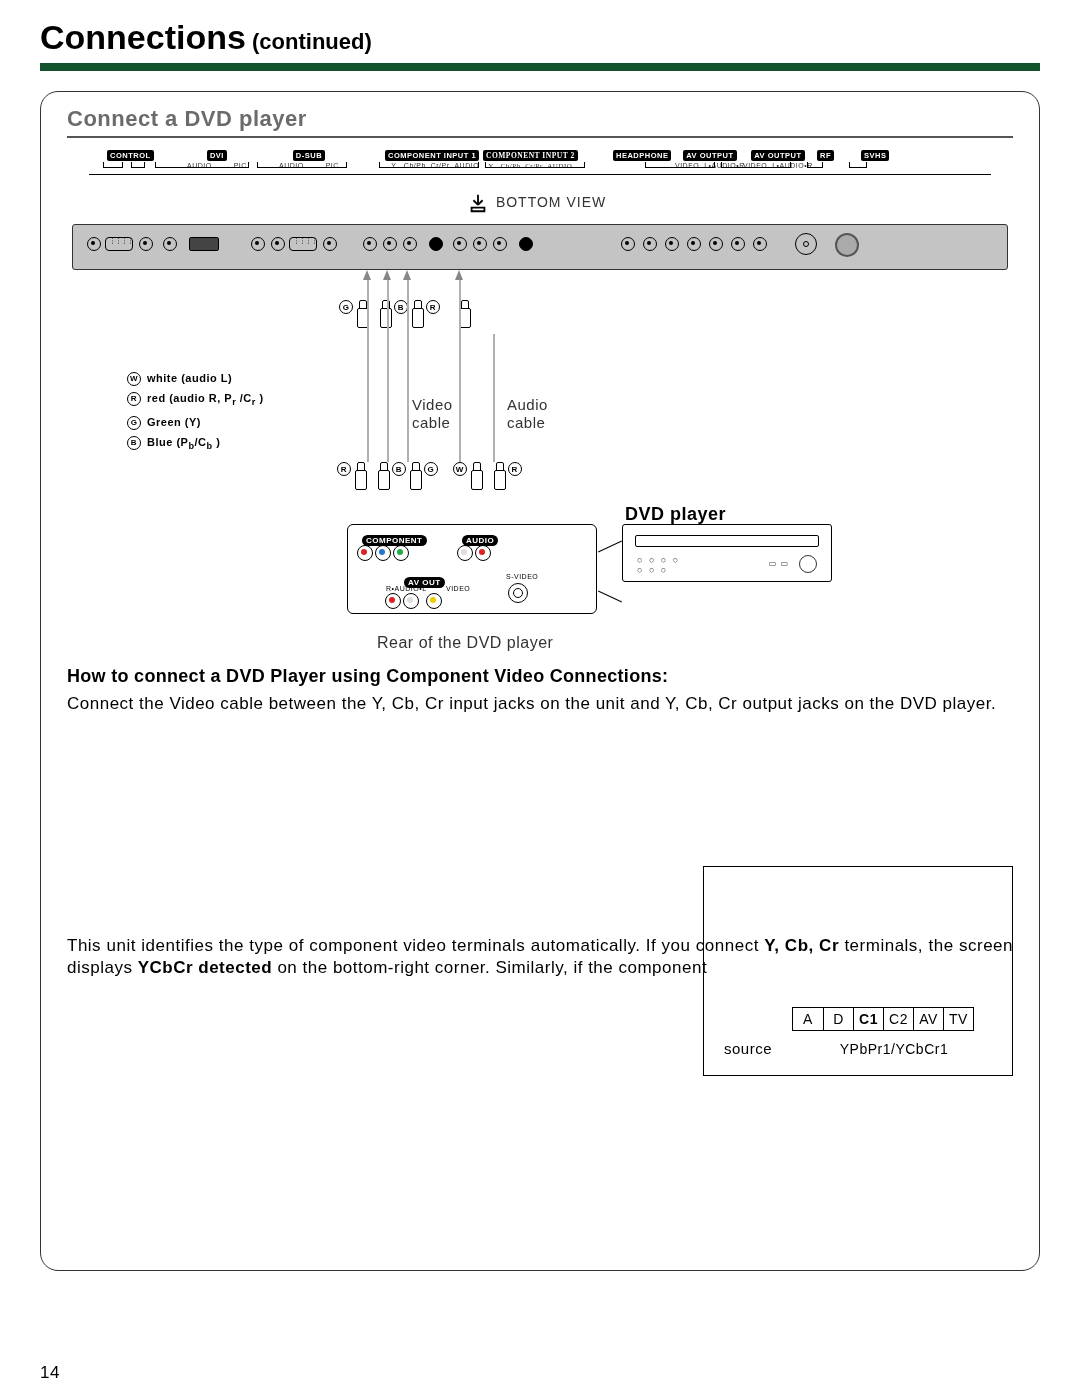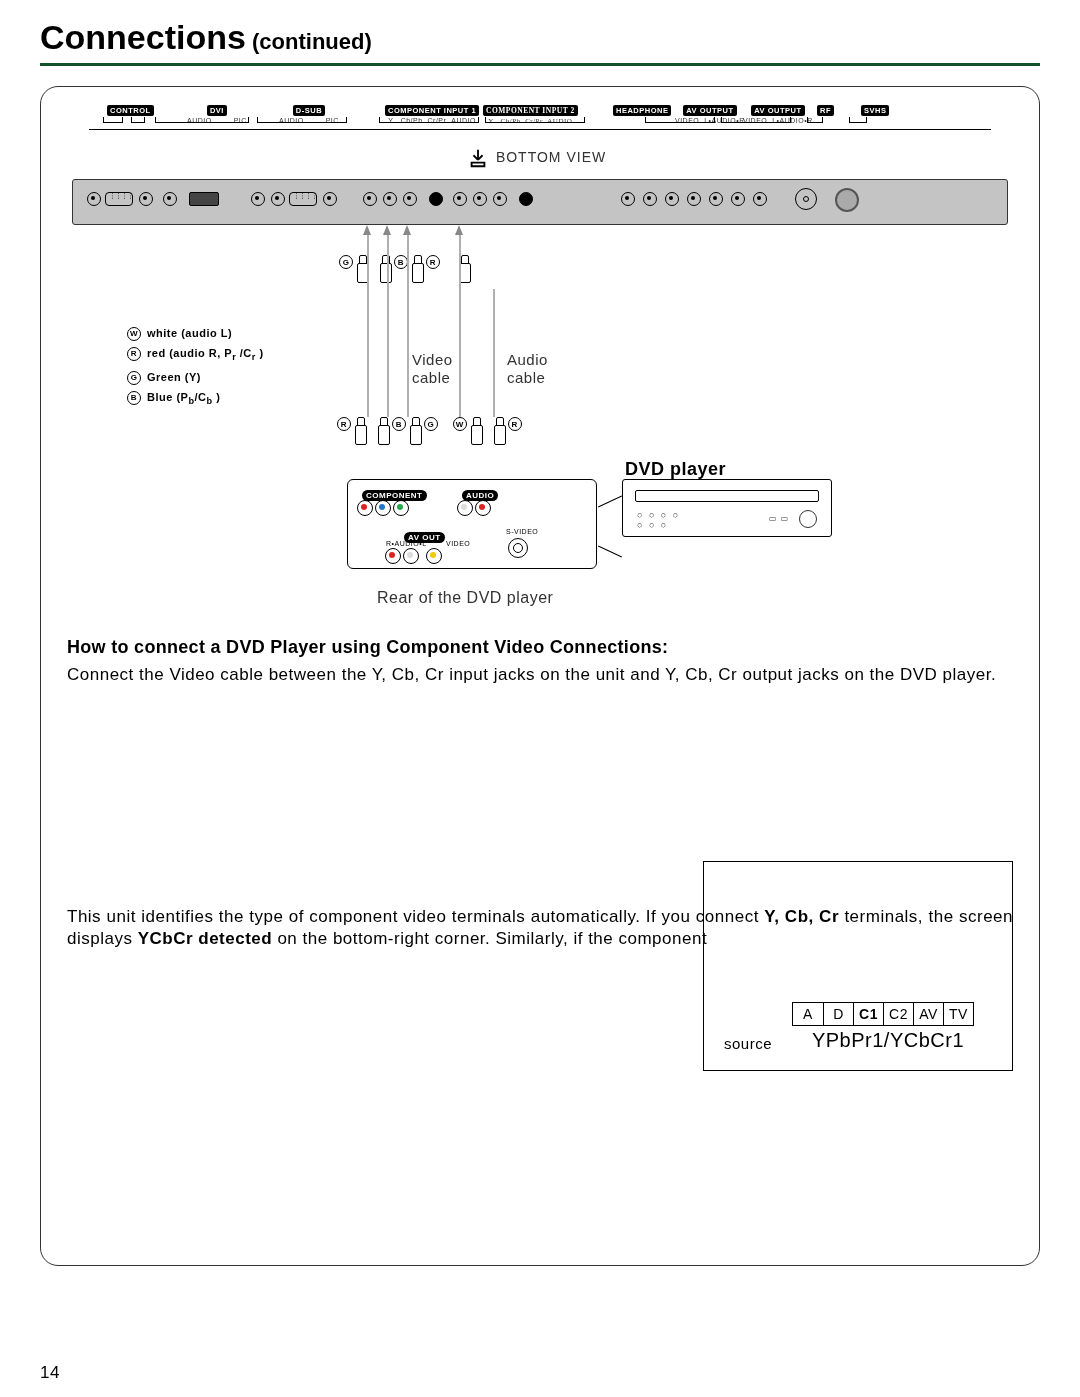--- a/index.html
+++ b/index.html
@@ -9,21 +9,21 @@
     height: 1397px;
     background: #fff;
     color: #000;
     padding: 18px 40px 20px 40px;
     position: relative;
     letter-spacing: 0.5px;
   }
   .page-title {
     font-size: 34px;
     font-weight: 700;
-    border-bottom: 3px solid #14532d;
+    border-bottom: 8px solid #14532d;
     padding-bottom: 6px;
     margin-bottom: 20px;
     letter-spacing: 0;
   }
   .page-title .sub {
     font-size: 22px;
     font-weight: 600;
   }
   .panel {
     border: 1.5px solid #333;
@@ -114,66 +114,67 @@
   }
   .dvd-unit::before { content:''; position:absolute; top:10px; left:12px; right:12px; height:10px; border:1px solid #000; border-radius:2px; background:#fff;}
   .dvd-unit .dots { position:absolute; top:30px; left:14px; font-size:9px; letter-spacing:2px; color:#333;}
   .dvd-unit .disc { position:absolute; top:30px; right:14px; width:18px; height:18px; border:1.5px solid #333; border-radius:50%;}
   .dvd-unit .btns { position:absolute; top:34px; right:42px; font-size:8px; color:#333; letter-spacing:1px;}
   .callout { position:absolute; border-top:1.5px solid #000; }
   .dvd-player-label { position:absolute; top:358px; left:558px; font-size:18px; font-weight:700;}
   .rear-label { position:absolute; top:488px; left:310px; font-size:16px; color:#333;}
 
   
-  .howto { margin-top: 16px; }
+  .howto { margin-top: 0; }
   .howto h3 { font-size:18px; font-weight:700; margin-bottom:6px; letter-spacing:0.3px;}
   .body-text { font-size:17px; line-height:22px; color:#000; letter-spacing:0.5px; }
   .play { margin-top: 72px;}
   .play h3 { font-size:18px; font-weight:700; margin-bottom:8px;}
   .step { font-size:17px; margin-bottom:62px; letter-spacing:0.5px;}
   .step .bold { font-weight:700;}
   .step .sym { font-family: Arial; font-size:14px;}
 
   
   .osd {
     position:absolute; top:774px; right:26px; width:310px; height:210px;
     border:1.5px solid #000;
   }
   .osd .src-label{ position:absolute; bottom:18px; left:20px; font-size:15px;}
   .osd .src-row { position:absolute; bottom:44px; left:88px; display:flex; border:1px solid #000;}
   .osd .src-cell{ width:30px; height:22px; border-left:1px solid #000; display:flex; align-items:center; justify-content:center; font-size:14px;}
   .osd .src-cell:first-child{ border-left:none;}
   .osd .src-cell.sel{ font-weight:700; background:#fff;}
-  .osd .sig { position:absolute; bottom:18px; left:94px; font-size:20px; text-align:center; width:180px;}
+  .osd .sig { position:absolute; bottom:18px; left:100px; font-size:14px; text-align:center; width:180px;}
 
   
   .note { margin-top: 220px; }
   .note h4 { font-style: italic; font-size:17px; font-weight:700; margin-bottom:4px;}
   .note p { font-size:17px; line-height:22px; text-align:justify; letter-spacing:0.5px;}
   .note .bi { font-weight:700; }
 
   .page-num { position:absolute; bottom:14px; left:40px; font-size:17px;margin-top:48px;}
 </style>
 </head>
 <body>
 
 <div class="page-title">
   <span>Connections</span><span class="sub"> (continued)</span>
 </div>
 
 <div class="panel">
 
+  <div class="section-title">Connect a DVD player</div>
 
   <div class="diagram-area">
 
     <div class="top-labels">
       <div class="lbl" style="left:22px;"><span class="chip">CONTROL</span></div>
       <div class="lbl" style="left:102px;"><span class="chip">DVI</span><span class="tiny"><span>AUDIO</span>&nbsp;&nbsp;&nbsp;&nbsp;&nbsp;&nbsp;&nbsp;&nbsp;&nbsp;<span>PIC</span></span></div>
       <div class="lbl" style="left:194px;"><span class="chip">D-SUB</span><span class="tiny"><span>AUDIO</span>&nbsp;&nbsp;&nbsp;&nbsp;&nbsp;&nbsp;&nbsp;&nbsp;&nbsp;<span>PIC</span></span></div>
-      <div class="lbl" style="left:300px;"><span class="chip">COMPONENT INPUT 1</span><span class="tiny"><span>Y</span>&nbsp;&nbsp;&nbsp;<span>Cb/Pb</span>&nbsp;&nbsp;<span>Cr/Pr</span>&nbsp;&nbsp;<span>AUDIO</span></span></div>
+      <div class="lbl" style="left:300px;text-align:right;"><span class="chip">COMPONENT INPUT 1</span><span class="tiny"><span>Y</span>&nbsp;&nbsp;&nbsp;<span>Cb/Pb</span>&nbsp;&nbsp;<span>Cr/Pr</span>&nbsp;&nbsp;<span>AUDIO</span></span></div>
       <div class="lbl" style="left:398px;font-family:Liberation Serif, serif;"><span class="chip">COMPONENT INPUT 2</span><span class="tiny"><span>Y</span>&nbsp;&nbsp;&nbsp;<span>Cb/Pb</span>&nbsp;&nbsp;<span>Cr/Pr</span>&nbsp;&nbsp;<span>AUDIO</span></span></div>
       <div class="lbl" style="left:528px;"><span class="chip">HEADPHONE</span></div>
       <div class="lbl" style="left:590px;"><span class="chip">AV OUTPUT</span><span class="tiny"><span>VIDEO</span>&nbsp;&nbsp;<span>L•AUDIO•R</span></span></div>
       <div class="lbl" style="left:658px;"><span class="chip">AV OUTPUT</span><span class="tiny"><span>VIDEO</span>&nbsp;&nbsp;<span>L•AUDIO•R</span></span></div>
       <div class="lbl" style="left:732px;"><span class="chip">RF</span></div>
       <div class="lbl" style="left:776px;"><span class="chip">SVHS</span></div>
     </div>
     <div class="underbars">
       <span class="ubar" style="left:14px;width:20px;"></span>
       <span class="ubar" style="left:42px;width:14px;"></span>

